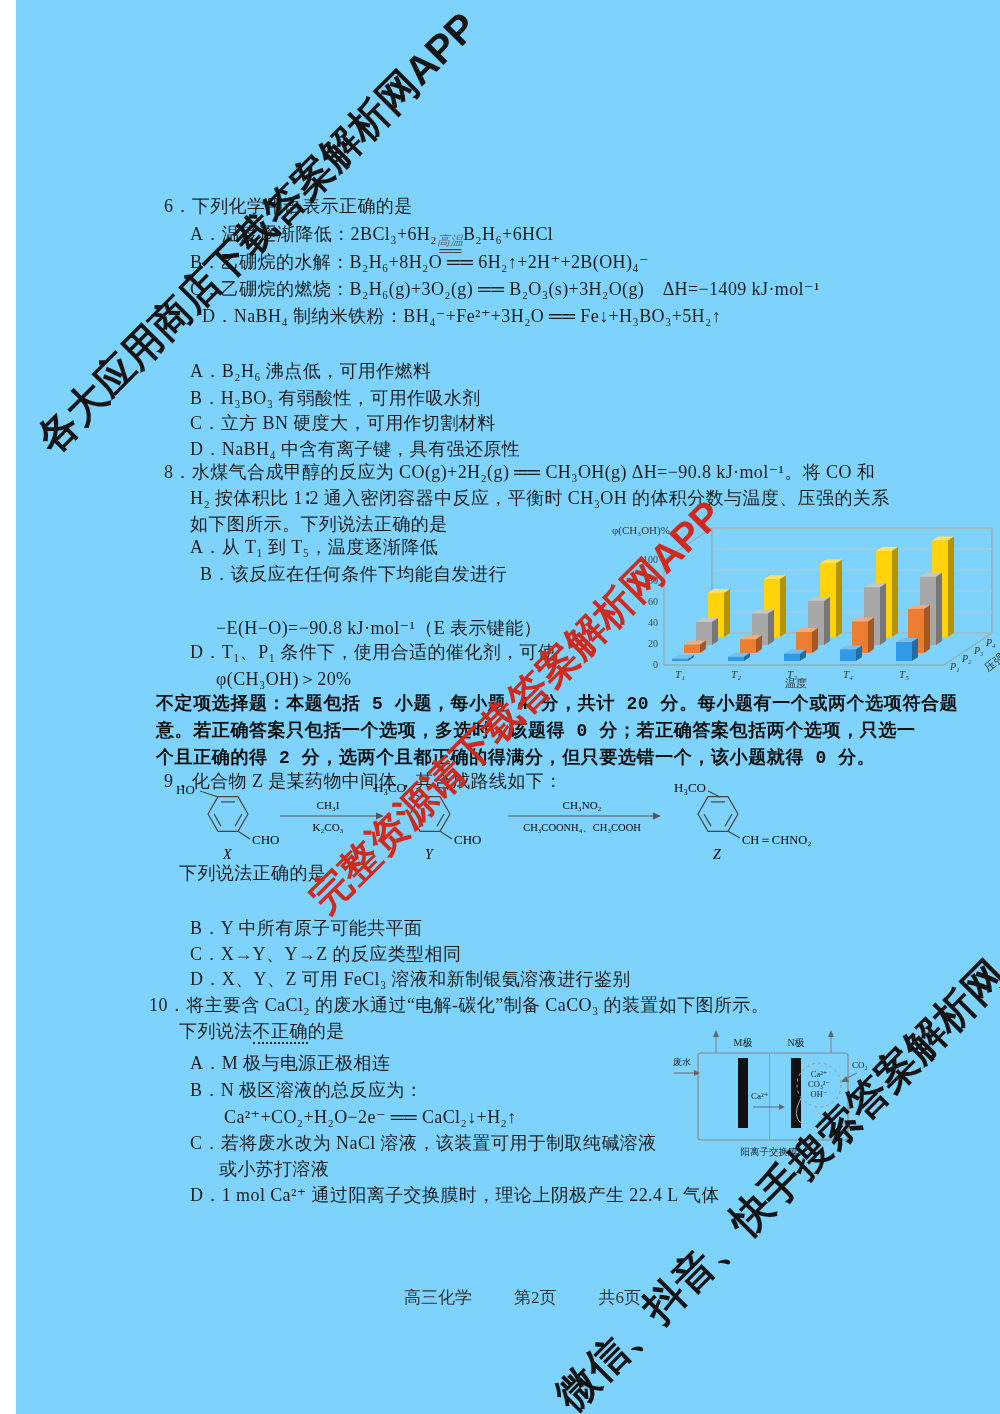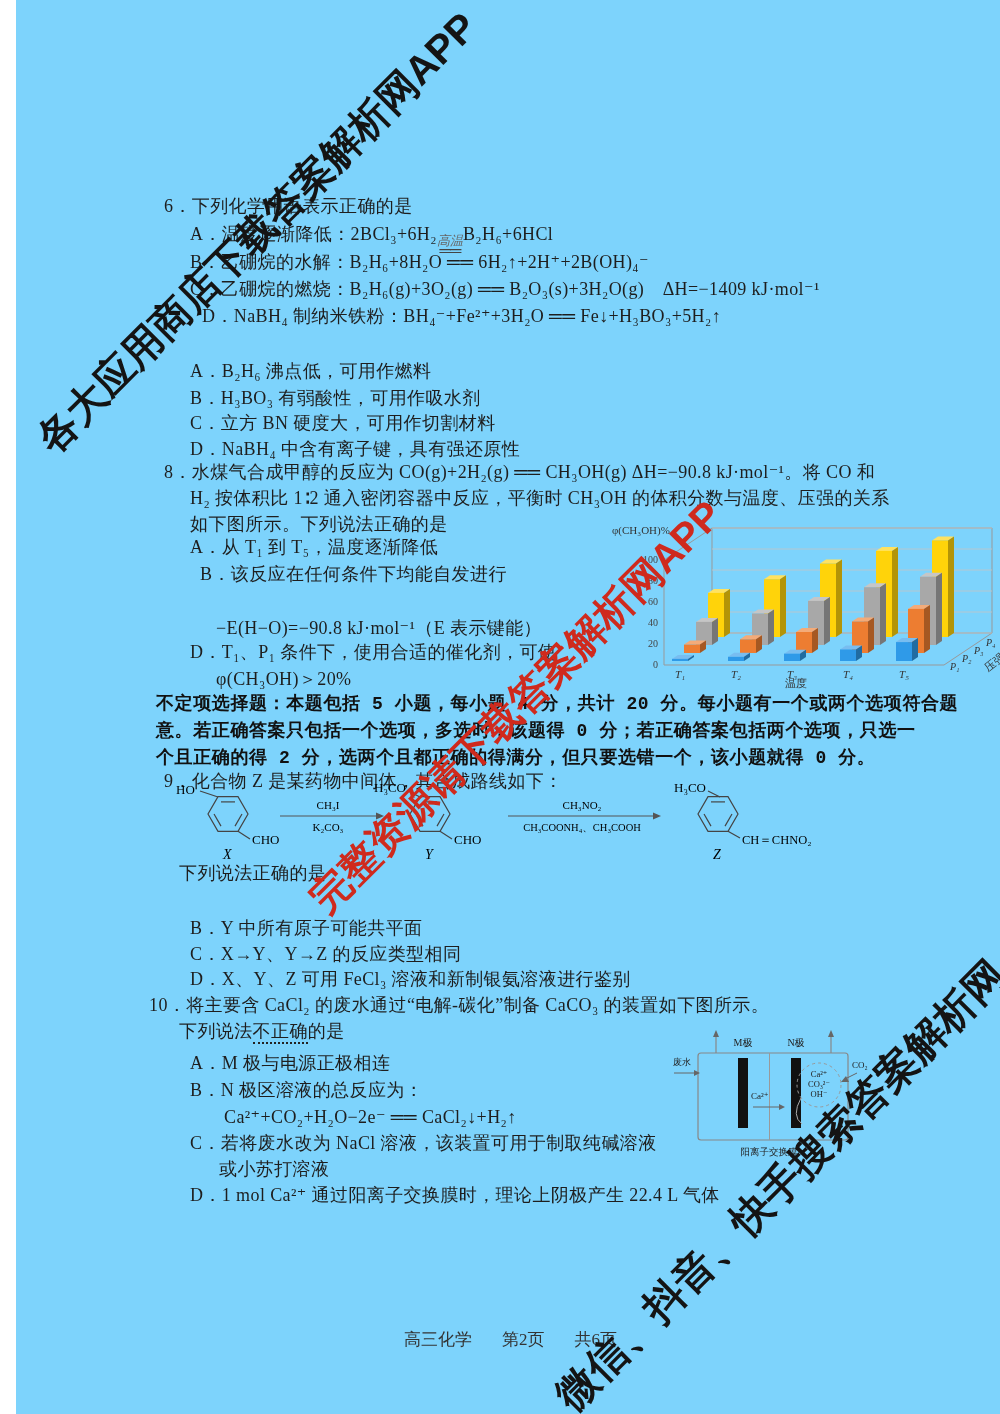--- a/index.html
+++ b/index.html
@@ -10,21 +10,21 @@
        letter-spacing:.6px;color:#111;}
   .stack{display:inline-flex;flex-direction:column;align-items:center;vertical-align:-5px;}
   .stack .cond{font-size:13px;line-height:9px;color:#666;letter-spacing:0;font-style:italic;}
   .stack .dbl{font-size:16px;line-height:12px;color:#444;letter-spacing:-1px;}
   .dotted{border-bottom:2px dotted #222;padding-bottom:1px;}
   .wm{position:absolute;font-family:"Liberation Sans","DejaVu Sans",sans-serif;font-weight:900;
       transform:rotate(-45deg);transform-origin:center;white-space:nowrap;text-align:center;z-index:30;}
   .wm1{left:-60px;top:206px;width:600px;font-size:40px;color:#141414;}
   .wm2{left:214px;top:679px;width:572px;font-size:40px;color:#cf2a1d;}
   .wm3{left:455px;top:1158px;width:620px;font-size:41px;color:#141414;}
-  .footer{position:absolute;left:388px;top:1328px;display:flex;gap:30px;font-size:17px;color:#333;align-items:center;}
+  .footer{position:absolute;left:388px;top:1286px;display:flex;gap:42px;font-size:17px;color:#333;align-items:center;}
   svg text{font-family:"Liberation Serif","DejaVu Serif",serif;}
 </style>
 </head>
 <body>
 
 <div class="page">
 
   <div class="t" style="left:148px;top:195px">6．下列化学用语表示正确的是</div>
   <div class="t" style="left:174px;top:223px"><span>A．温度逐渐降低：2BCl₃+6H₂</span><span class="stack">
         <span class="cond">高温</span>

